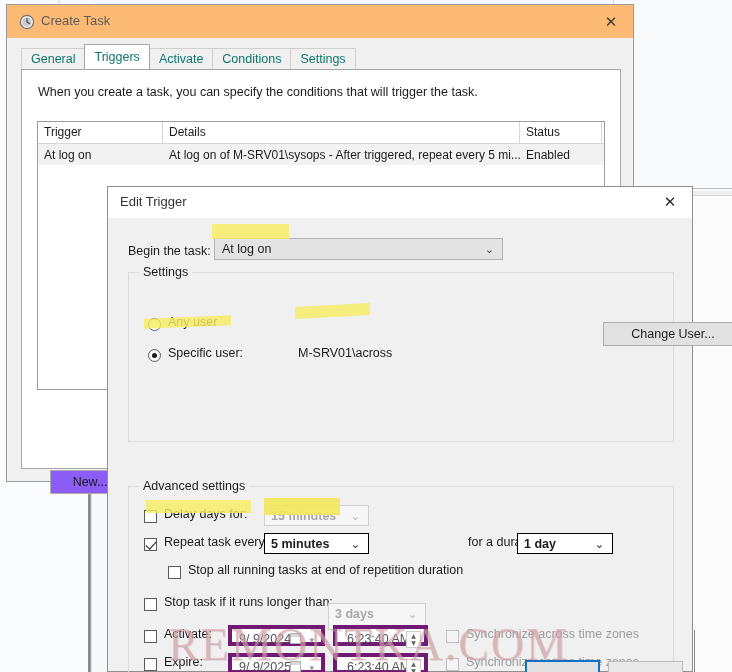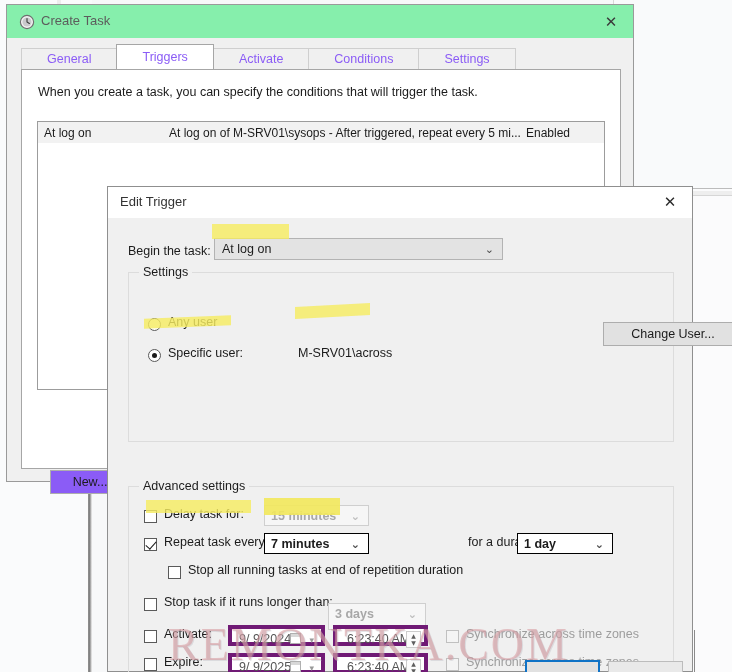--- a/index.html
+++ b/index.html
@@ -46,21 +46,21 @@
 
   
   #create-task-window{
     left:6px;top:4px;width:628px;height:478px;
     background:#f0f0f0;
     border:1px solid #9a9a9a;
     box-sizing:border-box;
   }
   #create-task-titlebar{
     position:absolute;left:0;top:0;width:100%;height:34px;
-    background:#86efac;border-bottom:1px solid #f0f0f0;
+    background:#fdba74;border-bottom:1px solid #f0f0f0;
     box-sizing:border-box;
   }
   #ct-title-icon{
     position:absolute;left:12px;top:9px;width:16px;height:16px;
   }
   #ct-title-text{
     position:absolute;left:34px;top:8px;font-size:13px;color:#5c5c5c;
     font-family:"Liberation Sans",sans-serif;
   }
   #ct-close{
@@ -68,23 +68,23 @@
     display:flex;align-items:center;justify-content:center;
     color:#3a3a3a;font-size:15px;font-family:"DejaVu Sans",sans-serif;
   }
 
   
   #ct-tabs{
     position:absolute;left:14px;top:40px;height:24px;
     display:flex;align-items:flex-end;
   }
   .tab{
-    height:21px;line-height:21px;padding:0 25px;font-size:12.5px;
+    height:21px;line-height:21px;padding:0 9px;font-size:12.5px;
     background:#f0f0f0;border:1px solid #cfcfcf;border-bottom:none;
-    margin-right:-1px;color:#8b5cf6;box-sizing:border-box;
+    margin-right:-1px;color:#0f766e;box-sizing:border-box;
   }
   .tab.active{
     height:25px;line-height:24px;background:#ffffff;border-color:#a6a6a6;
     position:relative;z-index:3;
   }
   #ct-tabpanel{
     position:absolute;left:14px;top:64px;width:600px;height:400px;
     background:#ffffff;border:1px solid #a6a6a6;box-sizing:border-box;
   }
   #ct-desc{
@@ -273,20 +273,25 @@
     <div class="tab active">Triggers</div>
     <div class="tab">Activate</div>
     <div class="tab">Conditions</div>
     <div class="tab">Settings</div>
   </div>
 
   <div id="ct-tabpanel">
     <div id="ct-desc">When you create a task, you can specify the conditions that will trigger the task.</div>
 
     <div id="trigger-grid">
+      <div id="grid-head">
+        <div class="hc c1">Trigger</div>
+        <div class="hc c2">Details</div>
+        <div class="hc c3">Status</div>
+      </div>
       <div id="grid-row">
         <div class="rc c1">At log on</div>
         <div class="rc c2">At log on of M-SRV01\sysops - After triggered, repeat every 5 mi...</div>
         <div class="rc c3">Enabled</div>
       </div>
     </div>
 
     <div id="new-button">New...</div>
   </div>
 </div>
@@ -315,30 +320,30 @@
     <div class="radio checked" style="left:40px;top:131px;"></div>
     <div class="abs lbl" style="left:60px;top:128px;">Specific user:</div>
     <div class="abs lbl" style="left:190px;top:128px;">M-SRV01\across</div>
     <div class="btn" id="change-user-btn">Change User...</div>
 
     <div class="group" id="advanced-group">
       <span class="group-title">Advanced settings</span>
     </div>
 
     <div class="cbx" style="left:36px;top:292px;"></div>
-    <div class="abs lbl" style="left:56px;top:289px;">Delay task for:</div>
+    <div class="abs lbl" style="left:56px;top:289px;">Delay days for:</div>
     <div class="combo disabled" style="left:156px;top:287px;width:105px;height:21px;">
       <span class="ctext">15 minutes</span>
       <span class="carrow">⌄</span>
     </div>
 
     <div class="cbx checked" style="left:36px;top:320px;"></div>
     <div class="abs lbl" style="left:56px;top:317px;">Repeat task every:</div>
     <div class="combo" style="left:156px;top:315px;width:105px;height:21px;">
-      <span class="ctext">7 minutes</span>
+      <span class="ctext">5 minutes</span>
       <span class="carrow">⌄</span>
     </div>
     <div class="abs lbl" style="left:320px;top:317px;margin-left:40px;">for a duration of:</div>
     <div class="combo" style="left:409px;top:315px;width:96px;height:21px;">
       <span class="ctext">1 day</span>
       <span class="carrow">⌄</span>
     </div>
 
     <div class="cbx" style="left:60px;top:348px;"></div>
     <div class="abs lbl" style="left:80px;top:345px;">Stop all running tasks at end of repetition duration</div>

